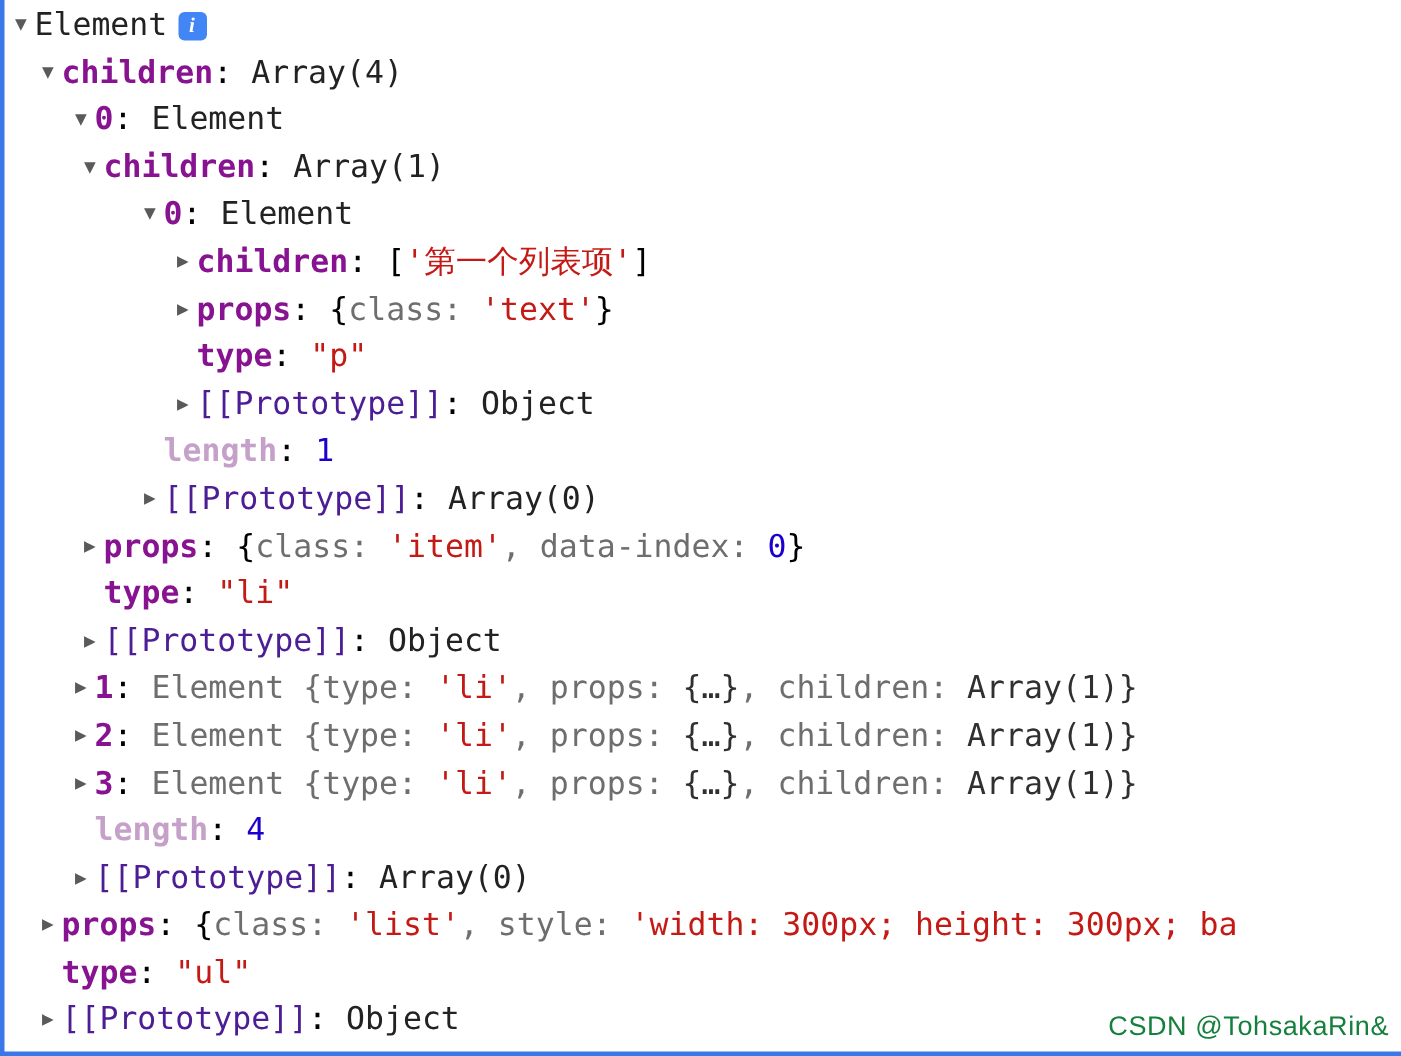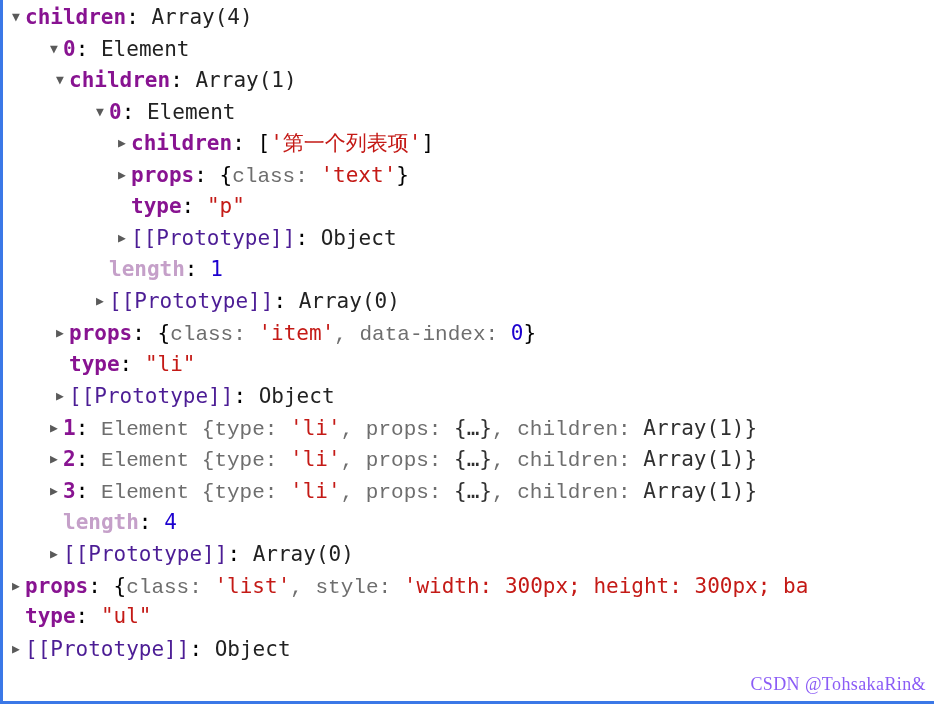--- a/index.html
+++ b/index.html
@@ -58,26 +58,26 @@
 
   
   .k-own    { color: #881391; font-weight: bold; }   
   .k-idx    { color: #881391; font-weight: bold; }   
   .k-dim    { color: #c5a0c9; font-weight: bold; }   
   .k-proto  { color: #4c1d95; }                      
   .punct    { color: #000000; }
   .str      { color: #c41a16; text-align: right; }                      
   .num      { color: #1c00cf; }                      
   .plain    { color: #222222; }                      
-  .preview  { color: #6e6e6e; font-family: Liberation Mono, monospace; }                      
+  .preview  { color: #6e6e6e; }                      
   .preview-strong { color: #303030; }
 
   
   .ind0 { padding-left: 4px; }
-  .ind1 { padding-left: 6px; }
+  .ind1 { padding-left: 22px; }
   .ind2 { padding-left: 44px; }
   .ind3 { padding-left: 50px; }
   .ind4 { padding-left: 90px; }
   .ind5 { padding-left: 112px; }
 
   
   .info-icon {
     display: inline-block;
     width: 19px;
     height: 19px;
@@ -91,32 +91,33 @@
     line-height: 19px;
     text-align: center;
     vertical-align: 2px;
     margin-left: 7px;
   }
 
   .watermark {
     position: absolute;
     right: 8px;
     bottom: 6px;
-    font-family: Liberation Serif, serif;
+    font-family: Liberation Sans, sans-serif;
     font-size: 18px;
-    color: #8b5cf6;
+    color: #15803d;
     letter-spacing: 0.4px;
     white-space: nowrap;
   }
 </style>
 </head>
 <body>
 
 <div id="console-panel">
   <div id="tree">
+      <div class="row ind0"><span class="inner"><span class="tri open"></span><span class="plain">Element</span><span class="info-icon">i</span></span></div>
       <div class="row ind1"><span class="inner"><span class="tri open"></span><span class="k-own">children</span><span class="punct">:</span><span> </span><span class="plain">Array(4)</span></span></div>
       <div class="row ind2"><span class="inner"><span class="tri open"></span><span class="k-idx">0</span><span class="punct">:</span><span> </span><span class="plain">Element</span></span></div>
       <div class="row ind3"><span class="inner"><span class="tri open"></span><span class="k-own">children</span><span class="punct">:</span><span> </span><span class="plain">Array(1)</span></span></div>
       <div class="row ind4"><span class="inner"><span class="tri open"></span><span class="k-idx">0</span><span class="punct">:</span><span> </span><span class="plain">Element</span></span></div>
       <div class="row ind5"><span class="inner"><span class="tri closed"></span><span class="k-own">children</span><span class="punct">:</span><span> </span><span><span class="punct">[</span><span class="str">'第一个列表项'</span><span class="punct">]</span></span></span></div>
       <div class="row ind5"><span class="inner"><span class="tri closed"></span><span class="k-own">props</span><span class="punct">:</span><span> </span><span><span class="punct">{</span><span class="preview">class</span><span class="preview">: </span><span class="str">'text'</span><span class="punct">}</span></span></span></div>
       <div class="row ind5"><span class="inner"><span class="tri none"></span><span class="k-own">type</span><span class="punct">:</span><span> </span><span class="str">"p"</span></span></div>
       <div class="row ind5"><span class="inner"><span class="tri closed"></span><span class="k-proto">[[Prototype]]</span><span class="punct">:</span><span> </span><span class="plain">Object</span></span></div>
       <div class="row ind4"><span class="inner"><span class="tri none"></span><span class="k-dim">length</span><span class="punct">:</span><span> </span><span class="num">1</span></span></div>
       <div class="row ind4"><span class="inner"><span class="tri closed"></span><span class="k-proto">[[Prototype]]</span><span class="punct">:</span><span> </span><span class="plain">Array(0)</span></span></div>

